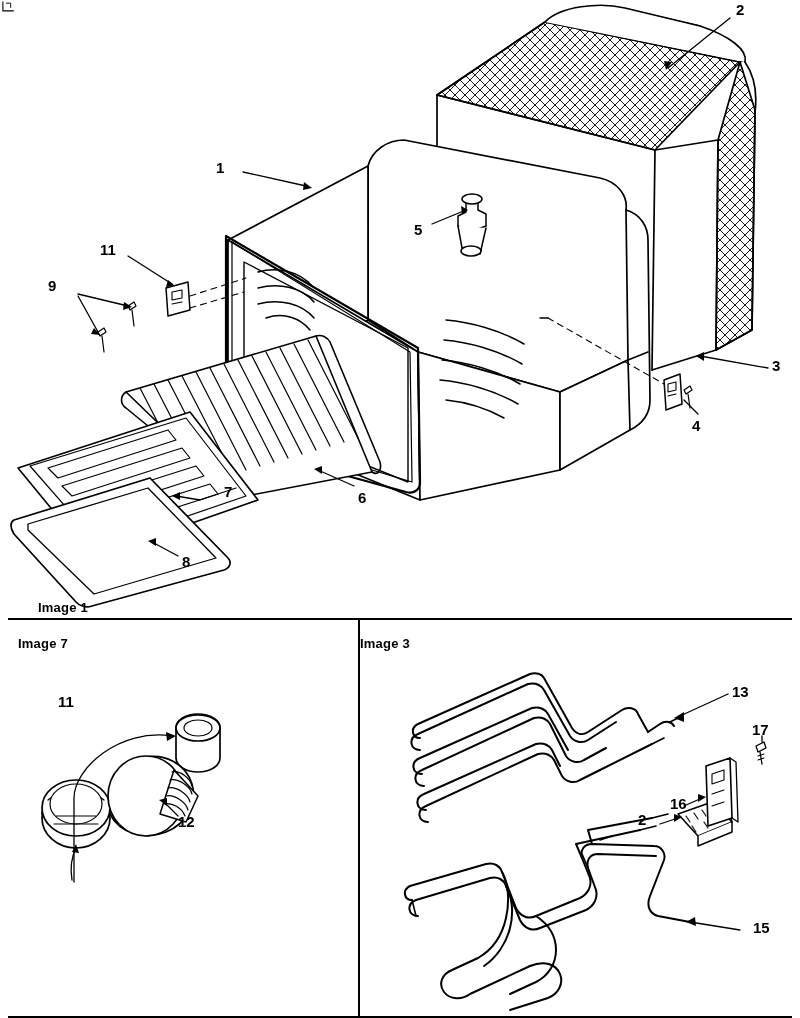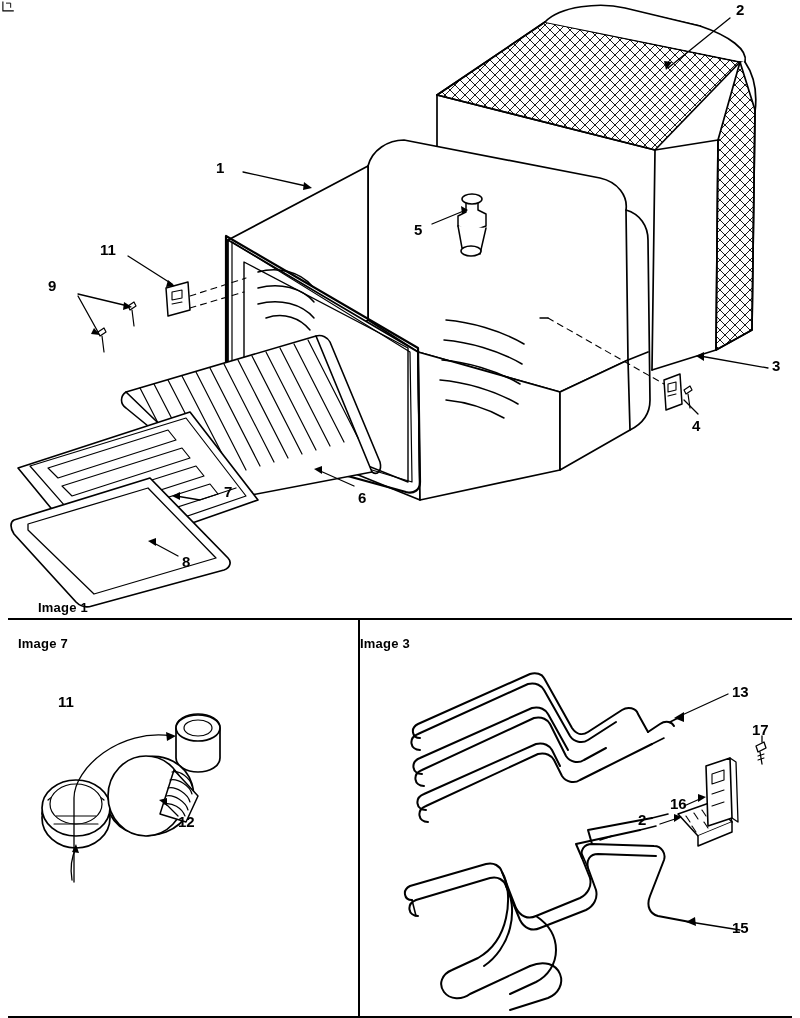--- a/index.html
+++ b/index.html
@@ -351,21 +351,21 @@
 
         <path d="M300,206 L318,200" stroke-width="1.3"></path>
         <path d="M314,196 L322,199 L314,204 Z" fill="#000" stroke="none"></path>
 
         <path d="M402,118 L402,124" stroke-width="1.3"></path>
       </g>
     </svg>
 
     <div class="callout" style="left:372px; top:66px;">13</div>
     <div class="callout" style="left:278px; top:194px;">2</div>
-    <div class="callout" style="left:372px; top:302px;">15</div>
+    <div class="callout" style="left:393px; top:302px;">15</div>
     <div class="callout" style="left:310px; top:178px;">16</div>
     <div class="callout" style="left:392px; top:104px;">17</div>
   </div>
 
   <div class="divider" id="divider-h"></div>
   <div class="divider" id="divider-v"></div>
   <div class="divider" id="divider-bottom"></div>
 
   <div class="panel-label" id="label-1">Image 1</div>
   <div class="panel-label" id="label-2">Image 7</div>

